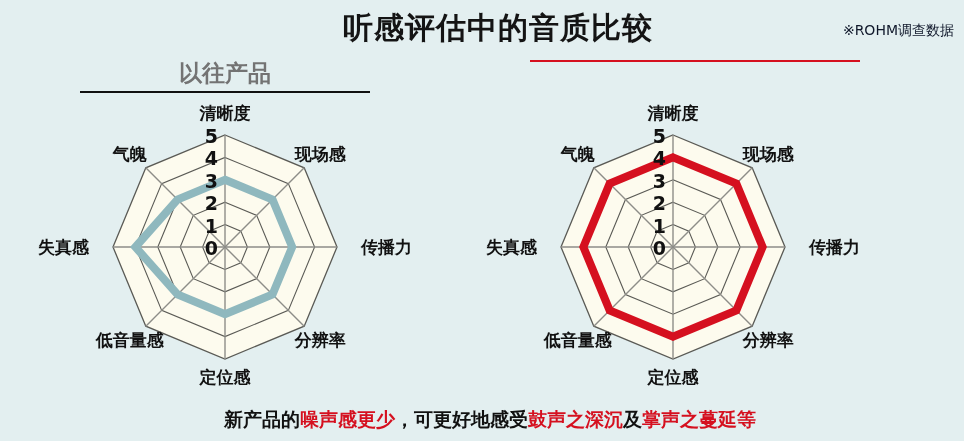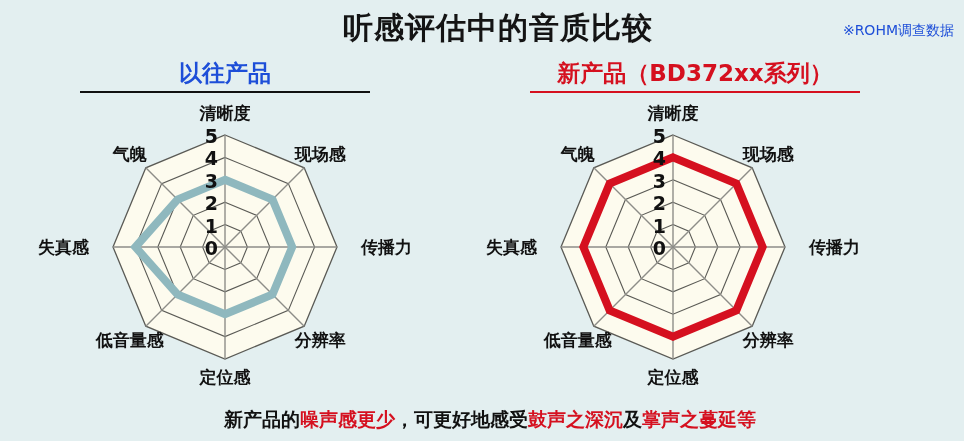--- a/index.html
+++ b/index.html
@@ -27,41 +27,41 @@
     font-size: 30px;
     font-weight: 700;
     color: #141414;
     letter-spacing: 1px;
   }
   .source-note {
     position: absolute;
     top: 22px;
     right: 10px;
     font-size: 14px;
-    color: #1d4ed8;
+    color: #0f172a;
     white-space: nowrap;
   }
   .panel-head {
     position: absolute;
     text-align: center;
     font-size: 23px;
     font-weight: 700;
     white-space: nowrap;
   }
   .panel-head .rule {
     display: block;
     margin-top: 2px;
     height: 2px;
     width: 100%;
   }
   .panel-head.left {
     left: 80px;
     top: 58px;
     width: 290px;
-    color: #1d4ed8;
+    color: #737373;
   }
   .panel-head.left .rule { background: #111111; }
   .panel-head.right {
     left: 530px;
     top: 58px;
     width: 330px;
     color: #d5101f;
   }
   .panel-head.right .rule { background: #d5101f; }
 
@@ -110,21 +110,20 @@
   <div class="title">听感评估中的音质比较</div>
 
   <div class="source-note">※ROHM调查数据</div>
 
   <div class="panel-head left">
     <span>以往产品</span>
     <span class="rule"></span>
   </div>
 
   <div class="panel-head right">
-    <span>新产品（BD372xx系列）</span>
     <span class="rule"></span>
   </div>
 
   <div class="chart-wrap left">
     <svg id="svg-0" viewBox="0 0 450 300">
         <polygon points="225.00,35.00 304.20,67.80 337.00,147.00 304.20,226.20 225.00,259.00 145.80,226.20 113.00,147.00 145.80,67.80" fill="#fdfbee" stroke="#5a5a55" stroke-width="1.3"></polygon>
         <polygon points="225.00,57.40 288.36,83.64 314.60,147.00 288.36,210.36 225.00,236.60 161.64,210.36 135.40,147.00 161.64,83.64" fill="none" stroke="#5a5a55" stroke-width="1.1"></polygon>
         <polygon points="225.00,79.80 272.52,99.48 292.20,147.00 272.52,194.52 225.00,214.20 177.48,194.52 157.80,147.00 177.48,99.48" fill="none" stroke="#5a5a55" stroke-width="1.1"></polygon>
         <polygon points="225.00,102.20 256.68,115.32 269.80,147.00 256.68,178.68 225.00,191.80 193.32,178.68 180.20,147.00 193.32,115.32" fill="none" stroke="#5a5a55" stroke-width="1.1"></polygon>
         <polygon points="225.00,124.60 240.84,131.16 247.40,147.00 240.84,162.84 225.00,169.40 209.16,162.84 202.60,147.00 209.16,131.16" fill="none" stroke="#5a5a55" stroke-width="1.1"></polygon>

